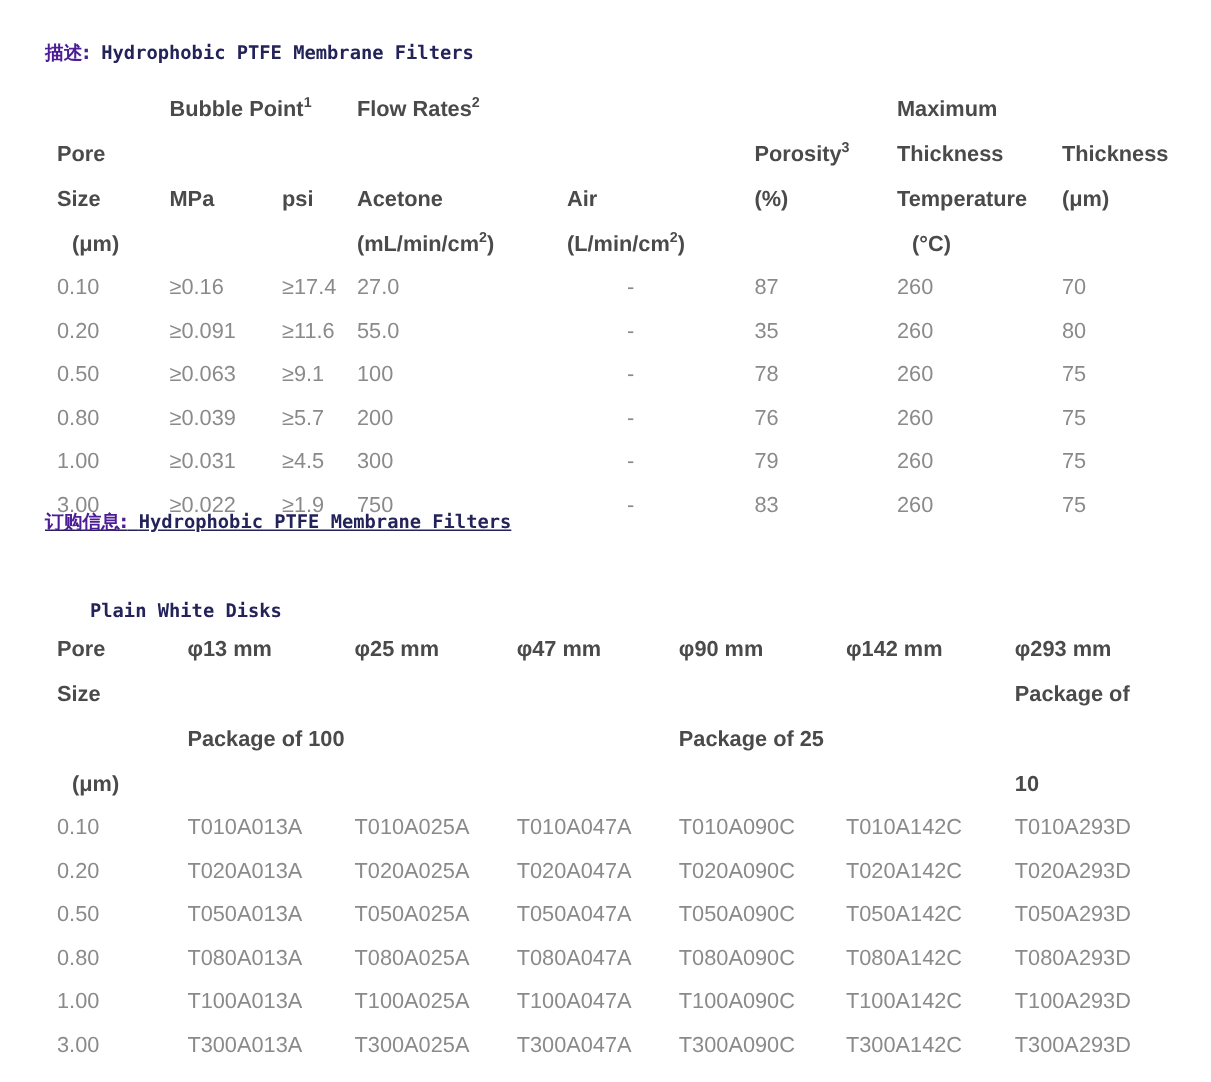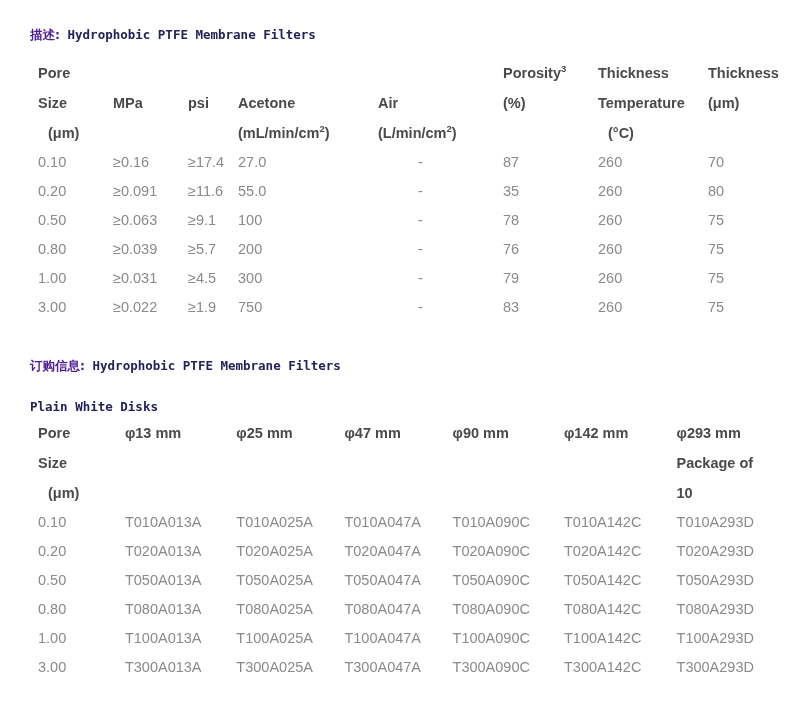--- a/index.html
+++ b/index.html
@@ -31,20 +31,21 @@
     color: #4c1d95;
   }
 
   .section-title {
     position: absolute;
     font-family: "DejaVu Sans Mono", "Liberation Mono", monospace;
     font-weight: bold;
     font-size: 12.5px;
     color: #23235a;
     white-space: nowrap;
+    margin-left: 30px;
   }
 
   
   .tbl {
     position: absolute;
     border-collapse: collapse;
     table-layout: fixed;
   }
   .tbl td {
     padding: 0;
@@ -92,20 +93,28 @@
     <col style="width:75px">
     <col style="width:50px">
     <col style="width:140px">
     <col style="width:125px">
     <col style="width:95px">
     <col style="width:110px">
     <col style="width:80px">
   </colgroup>
 
   <tbody>
+      <tr>
+    <td class="hcell"></td>
+    <td class="hcell" colspan="2"><span>Bubble Point</span><sup>1</sup></td>
+    <td class="hcell" colspan="2"><span>Flow Rates</span><sup>2</sup></td>
+    <td class="hcell"></td>
+    <td class="hcell">Maximum</td>
+    <td class="hcell"></td>
+  </tr>
 
   <tr>
     <td class="hcell">Pore</td>
     <td class="hcell"></td>
     <td class="hcell"></td>
     <td class="hcell"></td>
     <td class="hcell"></td>
     <td class="hcell"><span>Porosity</span><sup>3</sup></td>
     <td class="hcell">Thickness</td>
     <td class="hcell">Thickness</td>
@@ -189,21 +198,21 @@
     <td class="dcell">≥1.9</td>
     <td class="dcell">750</td>
     <td class="dcell dash" style="padding-left:40px">-</td>
     <td class="dcell">83</td>
     <td class="dcell">260</td>
     <td class="dcell">75</td>
   </tr>
 </tbody>
   </table>
 
-<div class="cap-line" style="left:30px; top:358px;">
+<div class="cap-line" style="left:30px; top:340px;text-decoration:underline;">
   <span class="cn">订购信息:</span>
   <span>Hydrophobic PTFE Membrane Filters</span>
 </div>
 
 <div class="section-title" style="left:30px; top:399px;">Plain White Disks</div>
 
 <table class="tbl" style="left:38px; top:418px; width:750px;">
   <colgroup>
     <col style="width:78px">
     <col style="width:100px">
@@ -228,20 +237,26 @@
   <tr>
     <td class="hcell">Size</td>
     <td class="hcell"></td>
     <td class="hcell"></td>
     <td class="hcell"></td>
     <td class="hcell"></td>
     <td class="hcell"></td>
     <td class="hcell">Package of</td>
   </tr>
 
+  <tr>
+    <td class="hcell"></td>
+    <td class="hcell" colspan="3">Package of 100</td>
+    <td class="hcell" colspan="2">Package of 25</td>
+    <td class="hcell"></td>
+  </tr>
 
   <tr>
     <td class="hcell indent-sm">(μm)</td>
     <td class="hcell"></td>
     <td class="hcell"></td>
     <td class="hcell"></td>
     <td class="hcell"></td>
     <td class="hcell"></td>
     <td class="hcell">10</td>
   </tr>

